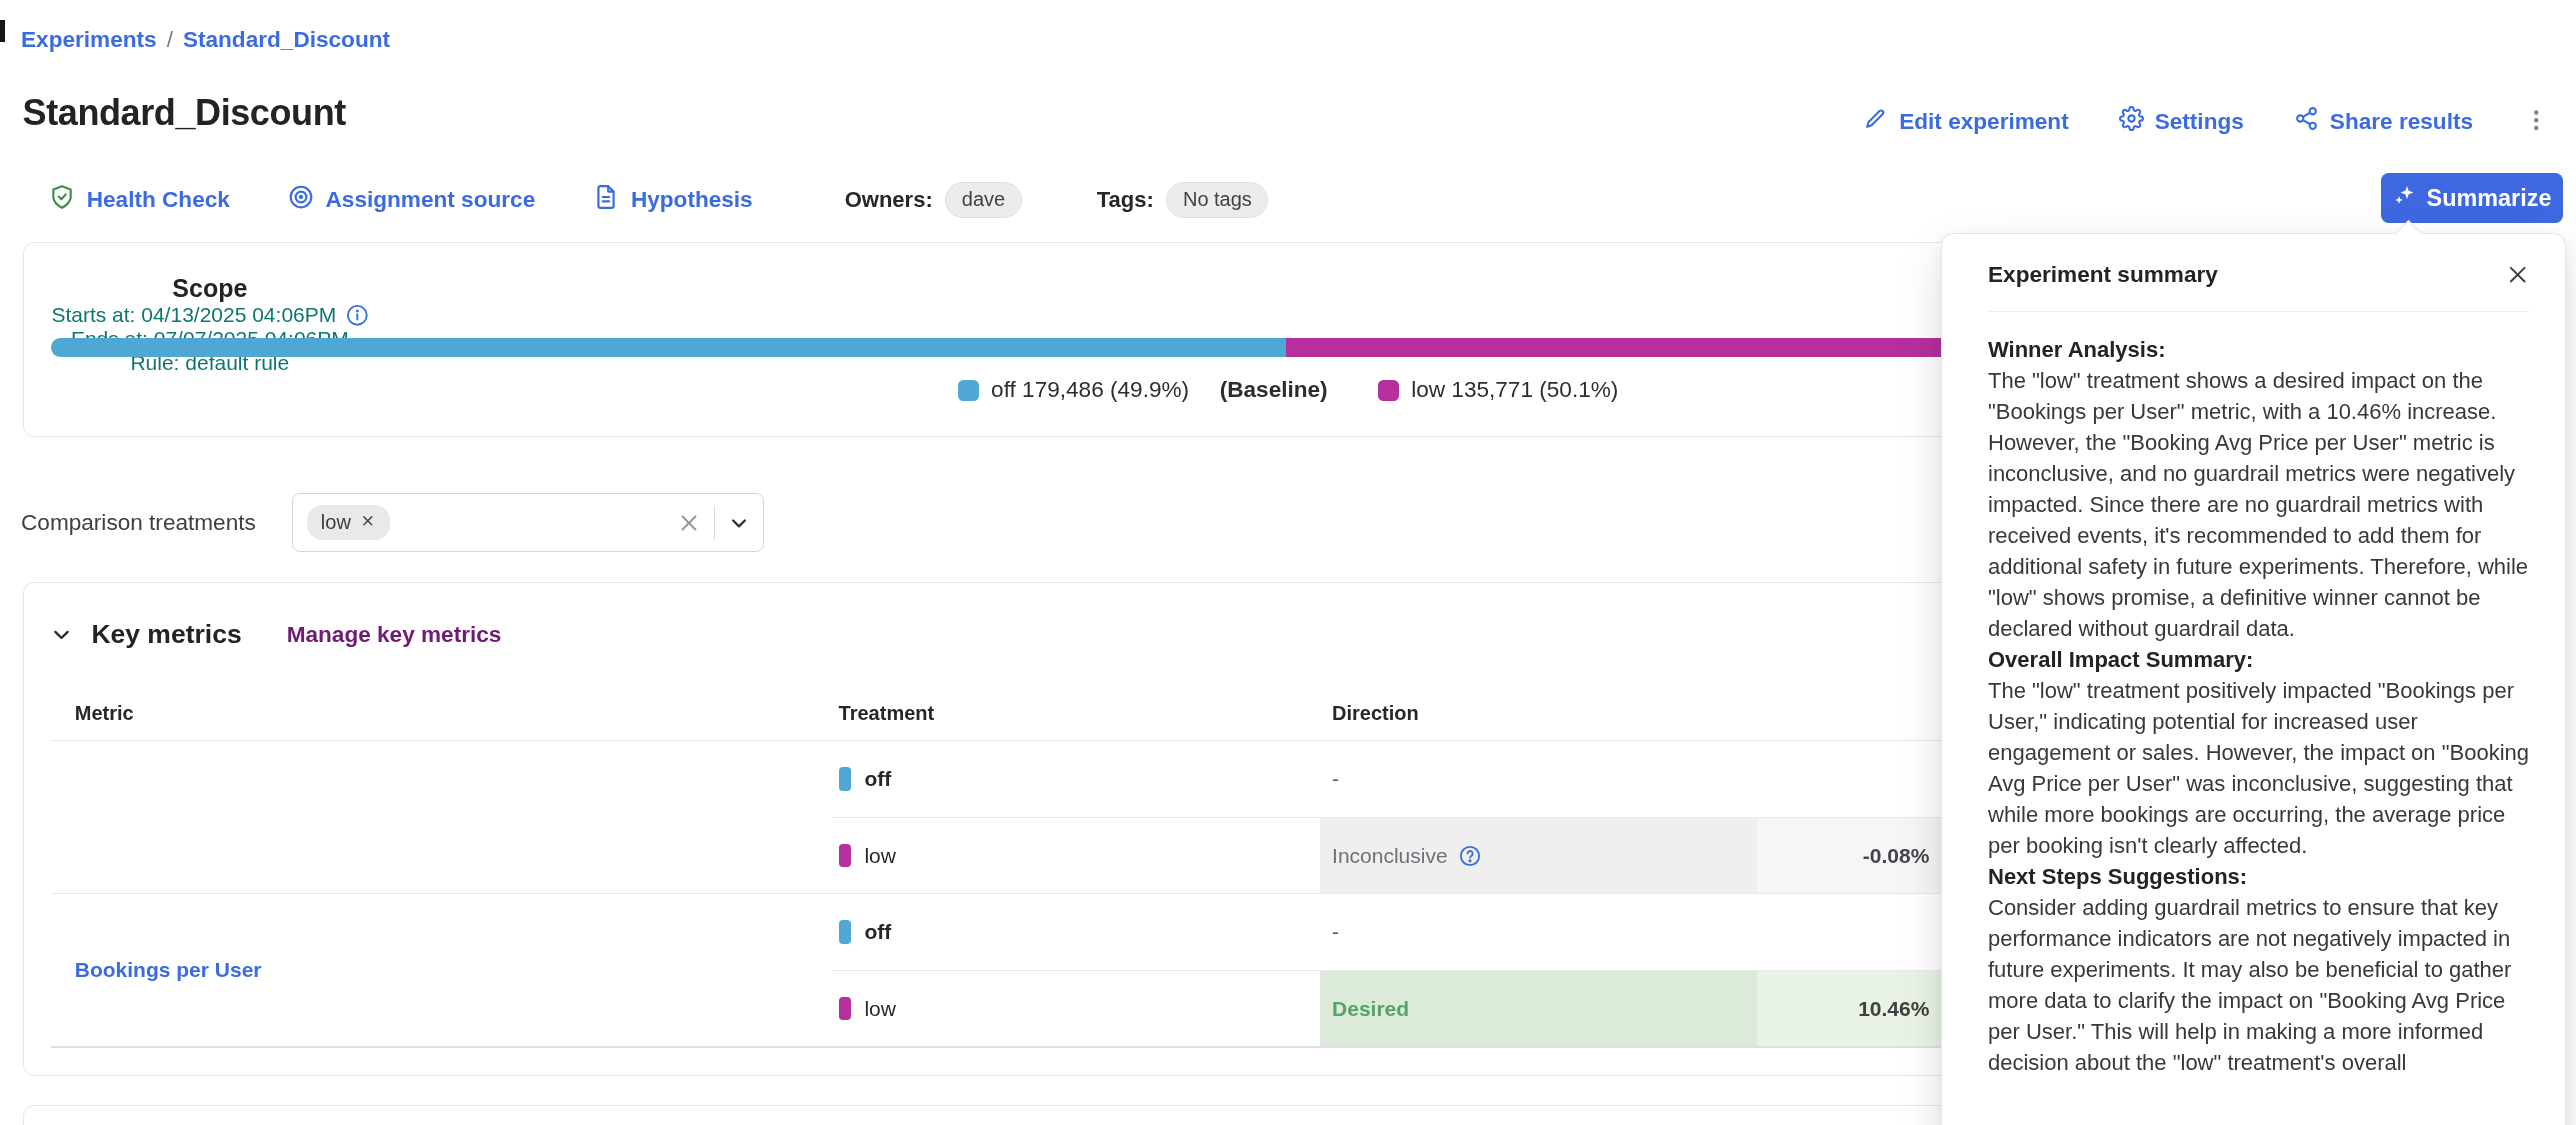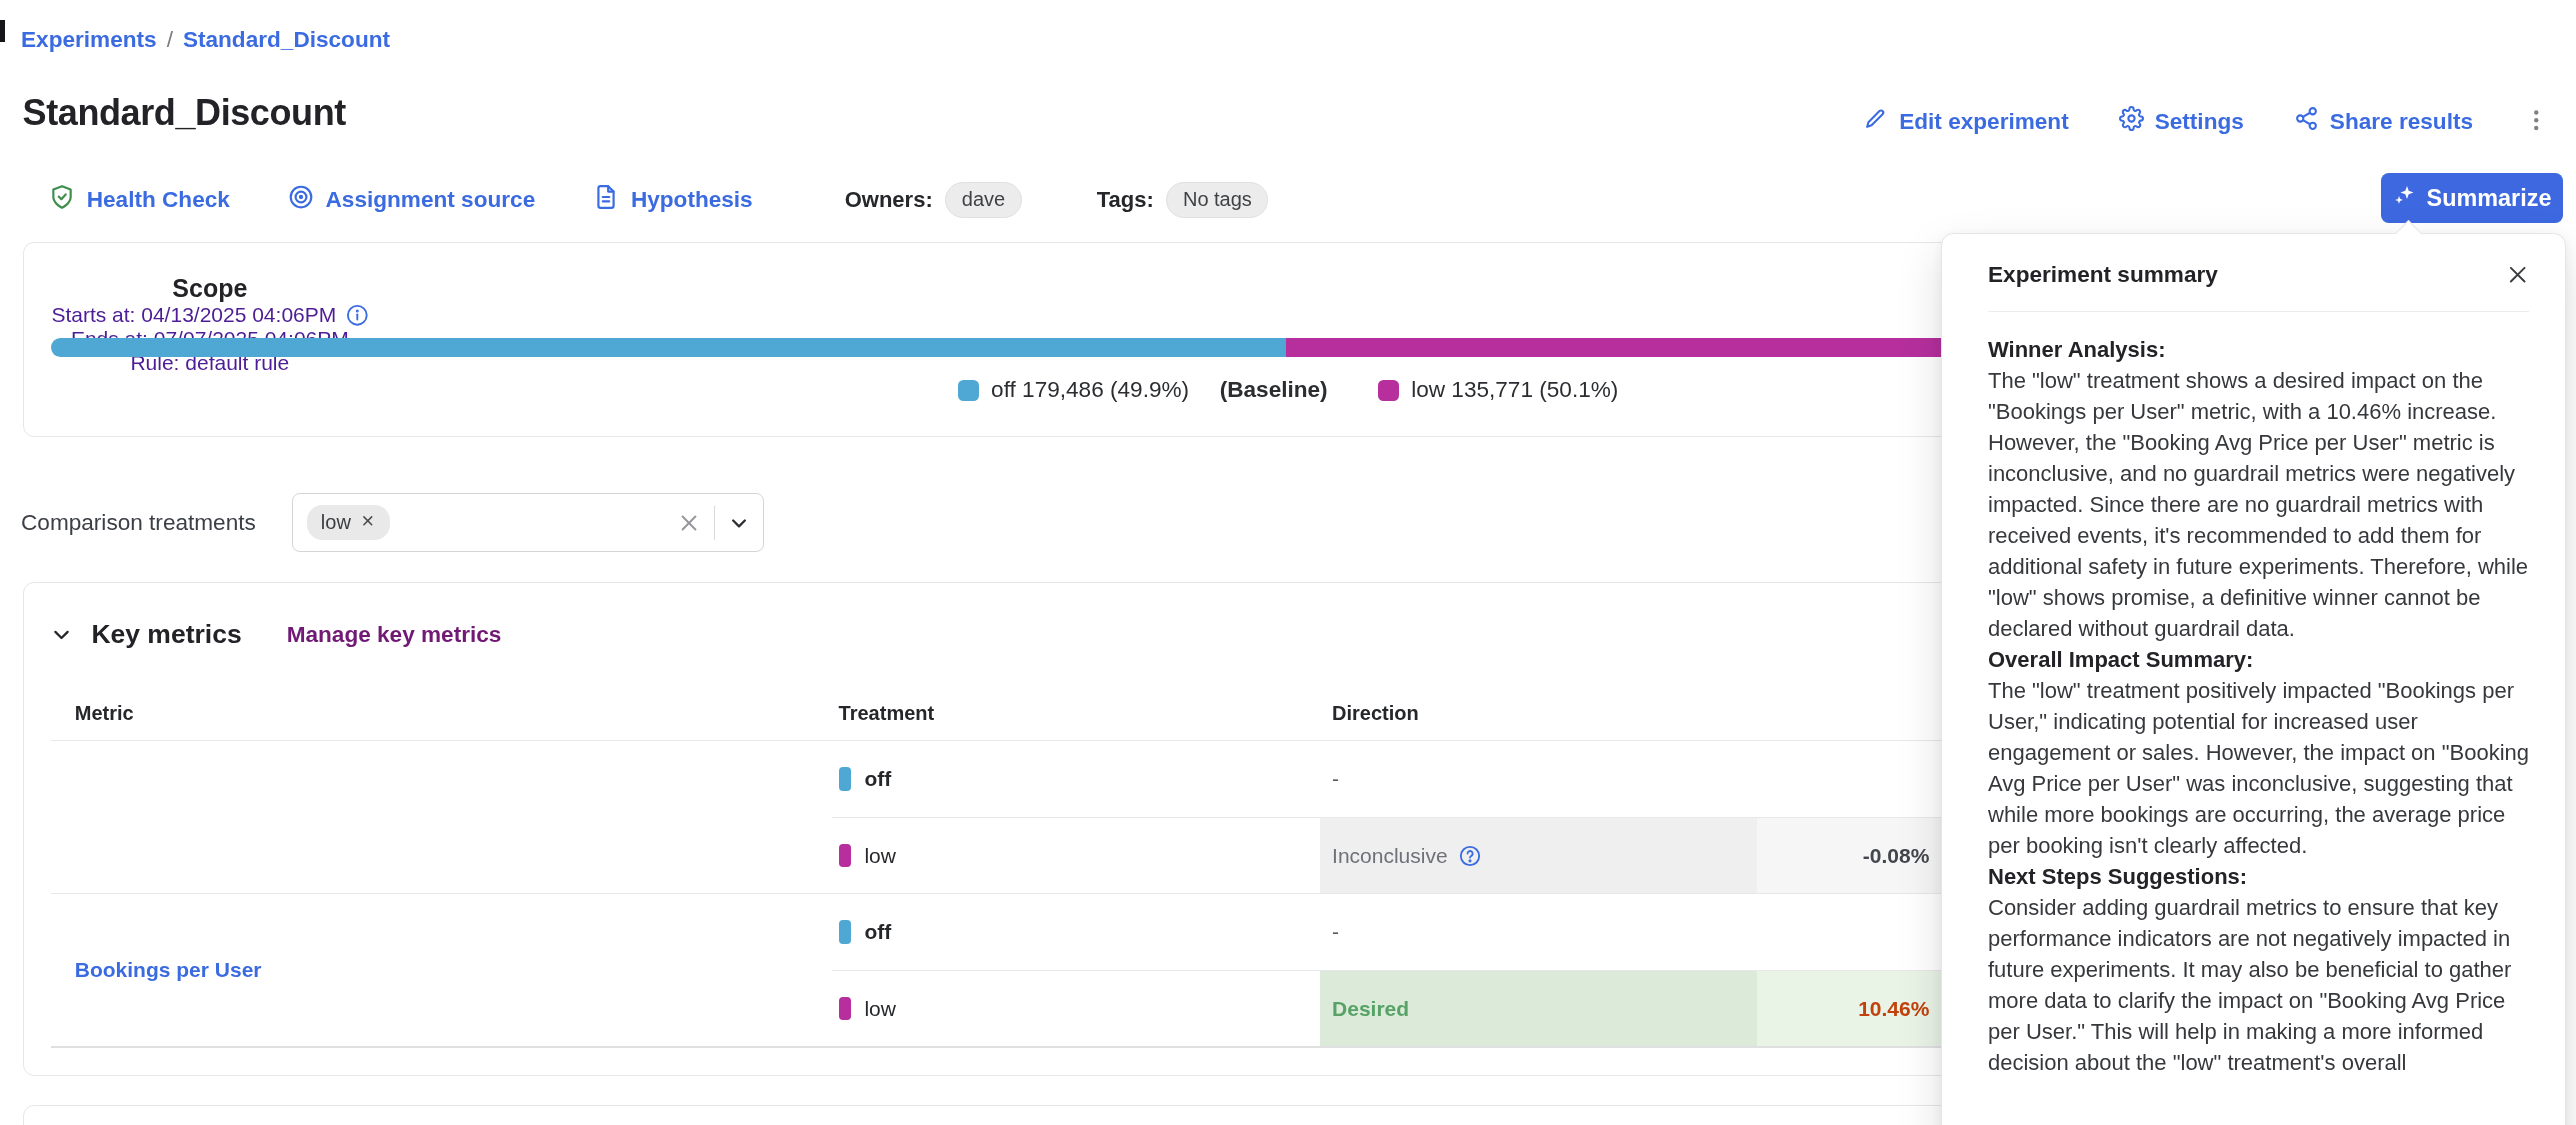--- a/index.html
+++ b/index.html
@@ -34,21 +34,21 @@
   .summarize-btn { position:absolute; left:2381px; top:173px; width:182px; height:50px; background:#3e68e0; border:none; border-radius:7.8px; display:flex; align-items:center; justify-content:center; gap:10px; color:#fff; font-size:23.4px; font-weight:600; font-family:inherit; cursor:pointer; }
   .summarize-btn svg { width:24px; height:24px; }
 
   
   .card { position:absolute; left:23.4px; right:23.4px; background:#fff; border:0.8px solid #e7e7e9; border-radius:11px; }
 
   
   .scope-card { top:242px; height:195px; }
   .scope-row { position:absolute; left:27px; top:31px; display:flex; align-items:center;flex-direction:column; }
   .scope-title { font-size:25px; font-weight:700; color:#232327; margin-right:43px; }
-  .scope-item { font-size:21px; color:#4c1d95; display:flex; align-items:center; gap:9.4px; margin-right:43px; }
+  .scope-item { font-size:21px; color:#0f766e; display:flex; align-items:center; gap:9.4px; margin-right:43px; }
   .info-icon { color:#3b6be0; display:inline-flex; }
   .info-icon svg { width:22.6px; height:22.6px; }
   .scope-bar { position:absolute; left:27px; right:27px; top:95px; height:19px; border-radius:9.4px; overflow:hidden; display:flex; }
   .seg { height:100%; }
   .seg:last-child { flex:1; }
   .scope-legend { position:absolute; left:0; right:0; top:134px; display:flex; justify-content:center; align-items:center; gap:50px; }
   .legend-item { display:flex; align-items:center; gap:12.5px; font-size:22.6px; color:#2b2d31; }
   .legend-swatch { width:21px; height:21px; border-radius:5.5px; }
   .legend-suffix { font-weight:700; margin-left:18px; }
 
@@ -95,21 +95,21 @@
   .tname { font-size:21px; color:#26272a; }
   .tname.bold { font-weight:700; }
   .dir-dash { font-size:21px; color:#55585e; }
   .dir-inconclusive { background:#efeff0; }
   .dir-inconclusive .dir-text { font-size:21px; color:#6e7177; }
   .val-inconclusive { background:#f6f6f7; }
   .val-inconclusive .val-text { font-size:21px; font-weight:600; color:#43464c; }
   .dir-desired { background:#dcebd9; }
   .dir-desired .dir-text { font-size:21px; font-weight:600; color:#57a266; }
   .val-desired { background:#e9f3e6; }
-  .val-desired .val-text { font-size:21px; font-weight:700; color:#c2410c; }
+  .val-desired .val-text { font-size:21px; font-weight:700; color:#404040; }
   .q-icon { color:#3b6be0; display:flex; cursor:pointer; }
   .q-icon svg { width:22px; height:22px; }
 
   
   .next-card { top:1105px; height:62px; }
 
   
   .summary-panel { position:absolute; left:1941px; top:233px; width:625px; height:1030px; background:#fff; border:0.8px solid #e5e5e8; border-radius:12.5px; box-shadow:0 19px 47px rgba(0,0,0,0.13), 0 3.1px 11px rgba(0,0,0,0.06); z-index:50; }
   .panel-notch { position:absolute; top:-10px; left:457px; width:19px; height:19px; background:#fff; border-left:0.8px solid #e5e5e8; border-top:0.8px solid #e5e5e8; transform:rotate(45deg); }
   .panel-inner { padding:28px 36px 0 46px; }

